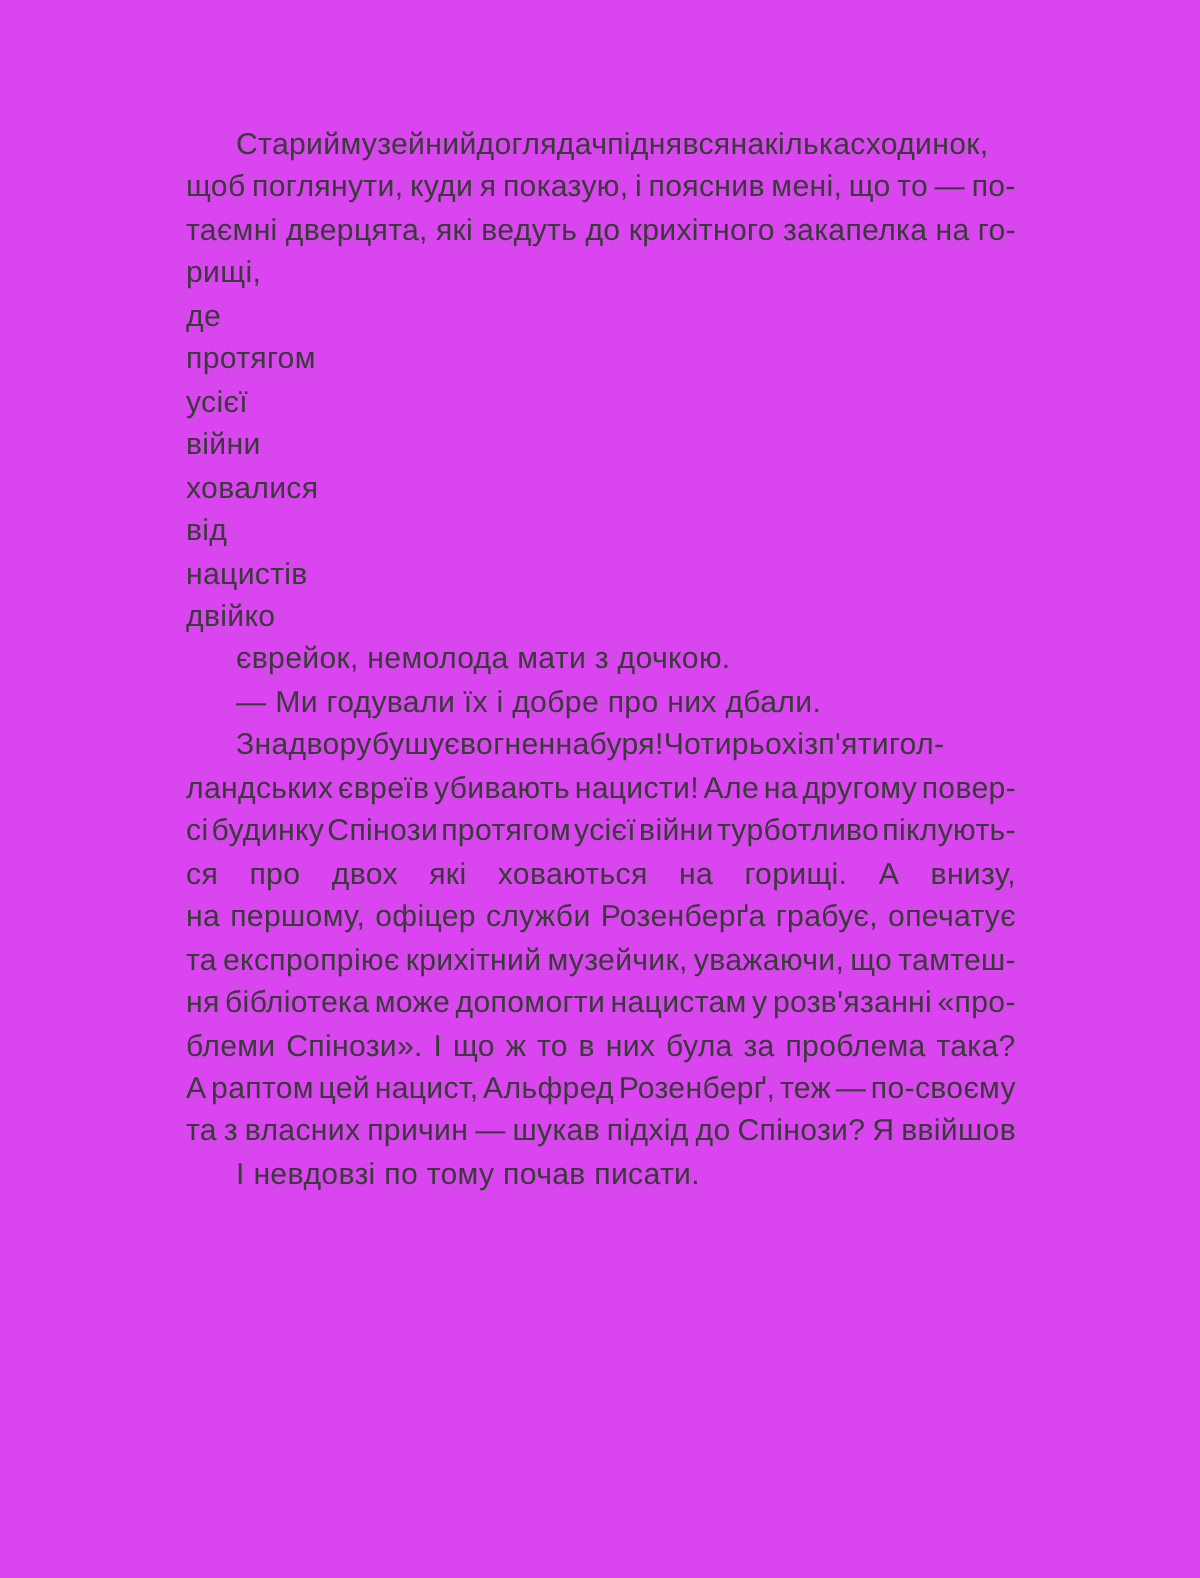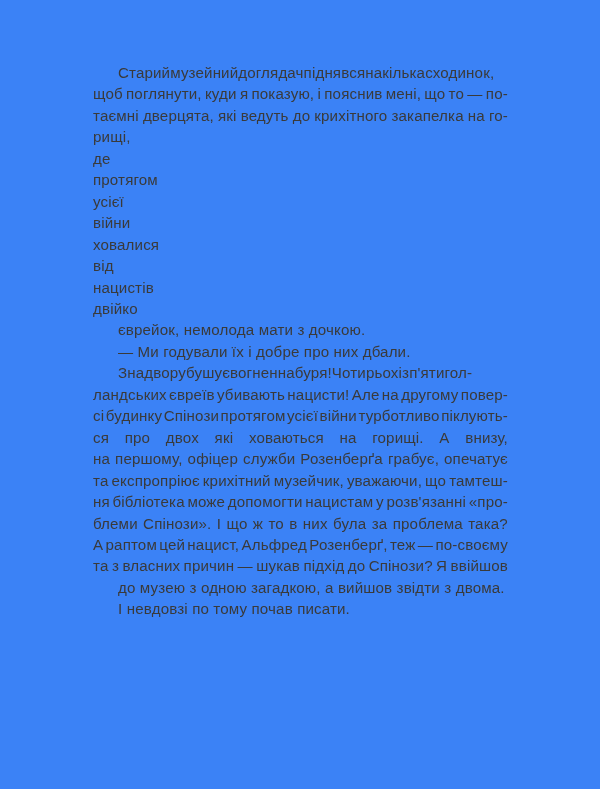--- a/index.html
+++ b/index.html
@@ -5,21 +5,21 @@
 <style>
   html, body {
     margin: 0;
     padding: 0;
     background: #ffffff;
   }
   .page {
     position: relative;
     width: 600px;
     height: 789px;
-    background: #3b82f6;
+    background: #d946ef;
     overflow: hidden;
     box-sizing: border-box;
   }
   .text-block {
     position: absolute;
     left: 93px;
     top: 62px;
     width: 415px;
     font-family: "Liberation Sans", "DejaVu Sans", sans-serif;
     font-size: 15.1px;
@@ -200,21 +200,20 @@
           <span>власних</span>
           <span>причин</span>
           <span>—</span>
           <span>шукав</span>
           <span>підхід</span>
           <span>до</span>
           <span>Спінози?</span>
           <span>Я</span>
           <span>ввійшов</span>
         </span>
-      <span class="line">до музею з одною загадкою, а вийшов звідти з двома.</span>
     </p>
 
     <p class="para">
       <span class="line" style="text-indent:25px;display:block;">І невдовзі по тому почав писати.</span>
     </p>
 
   </div>
 </div>
 
 </body></html>

